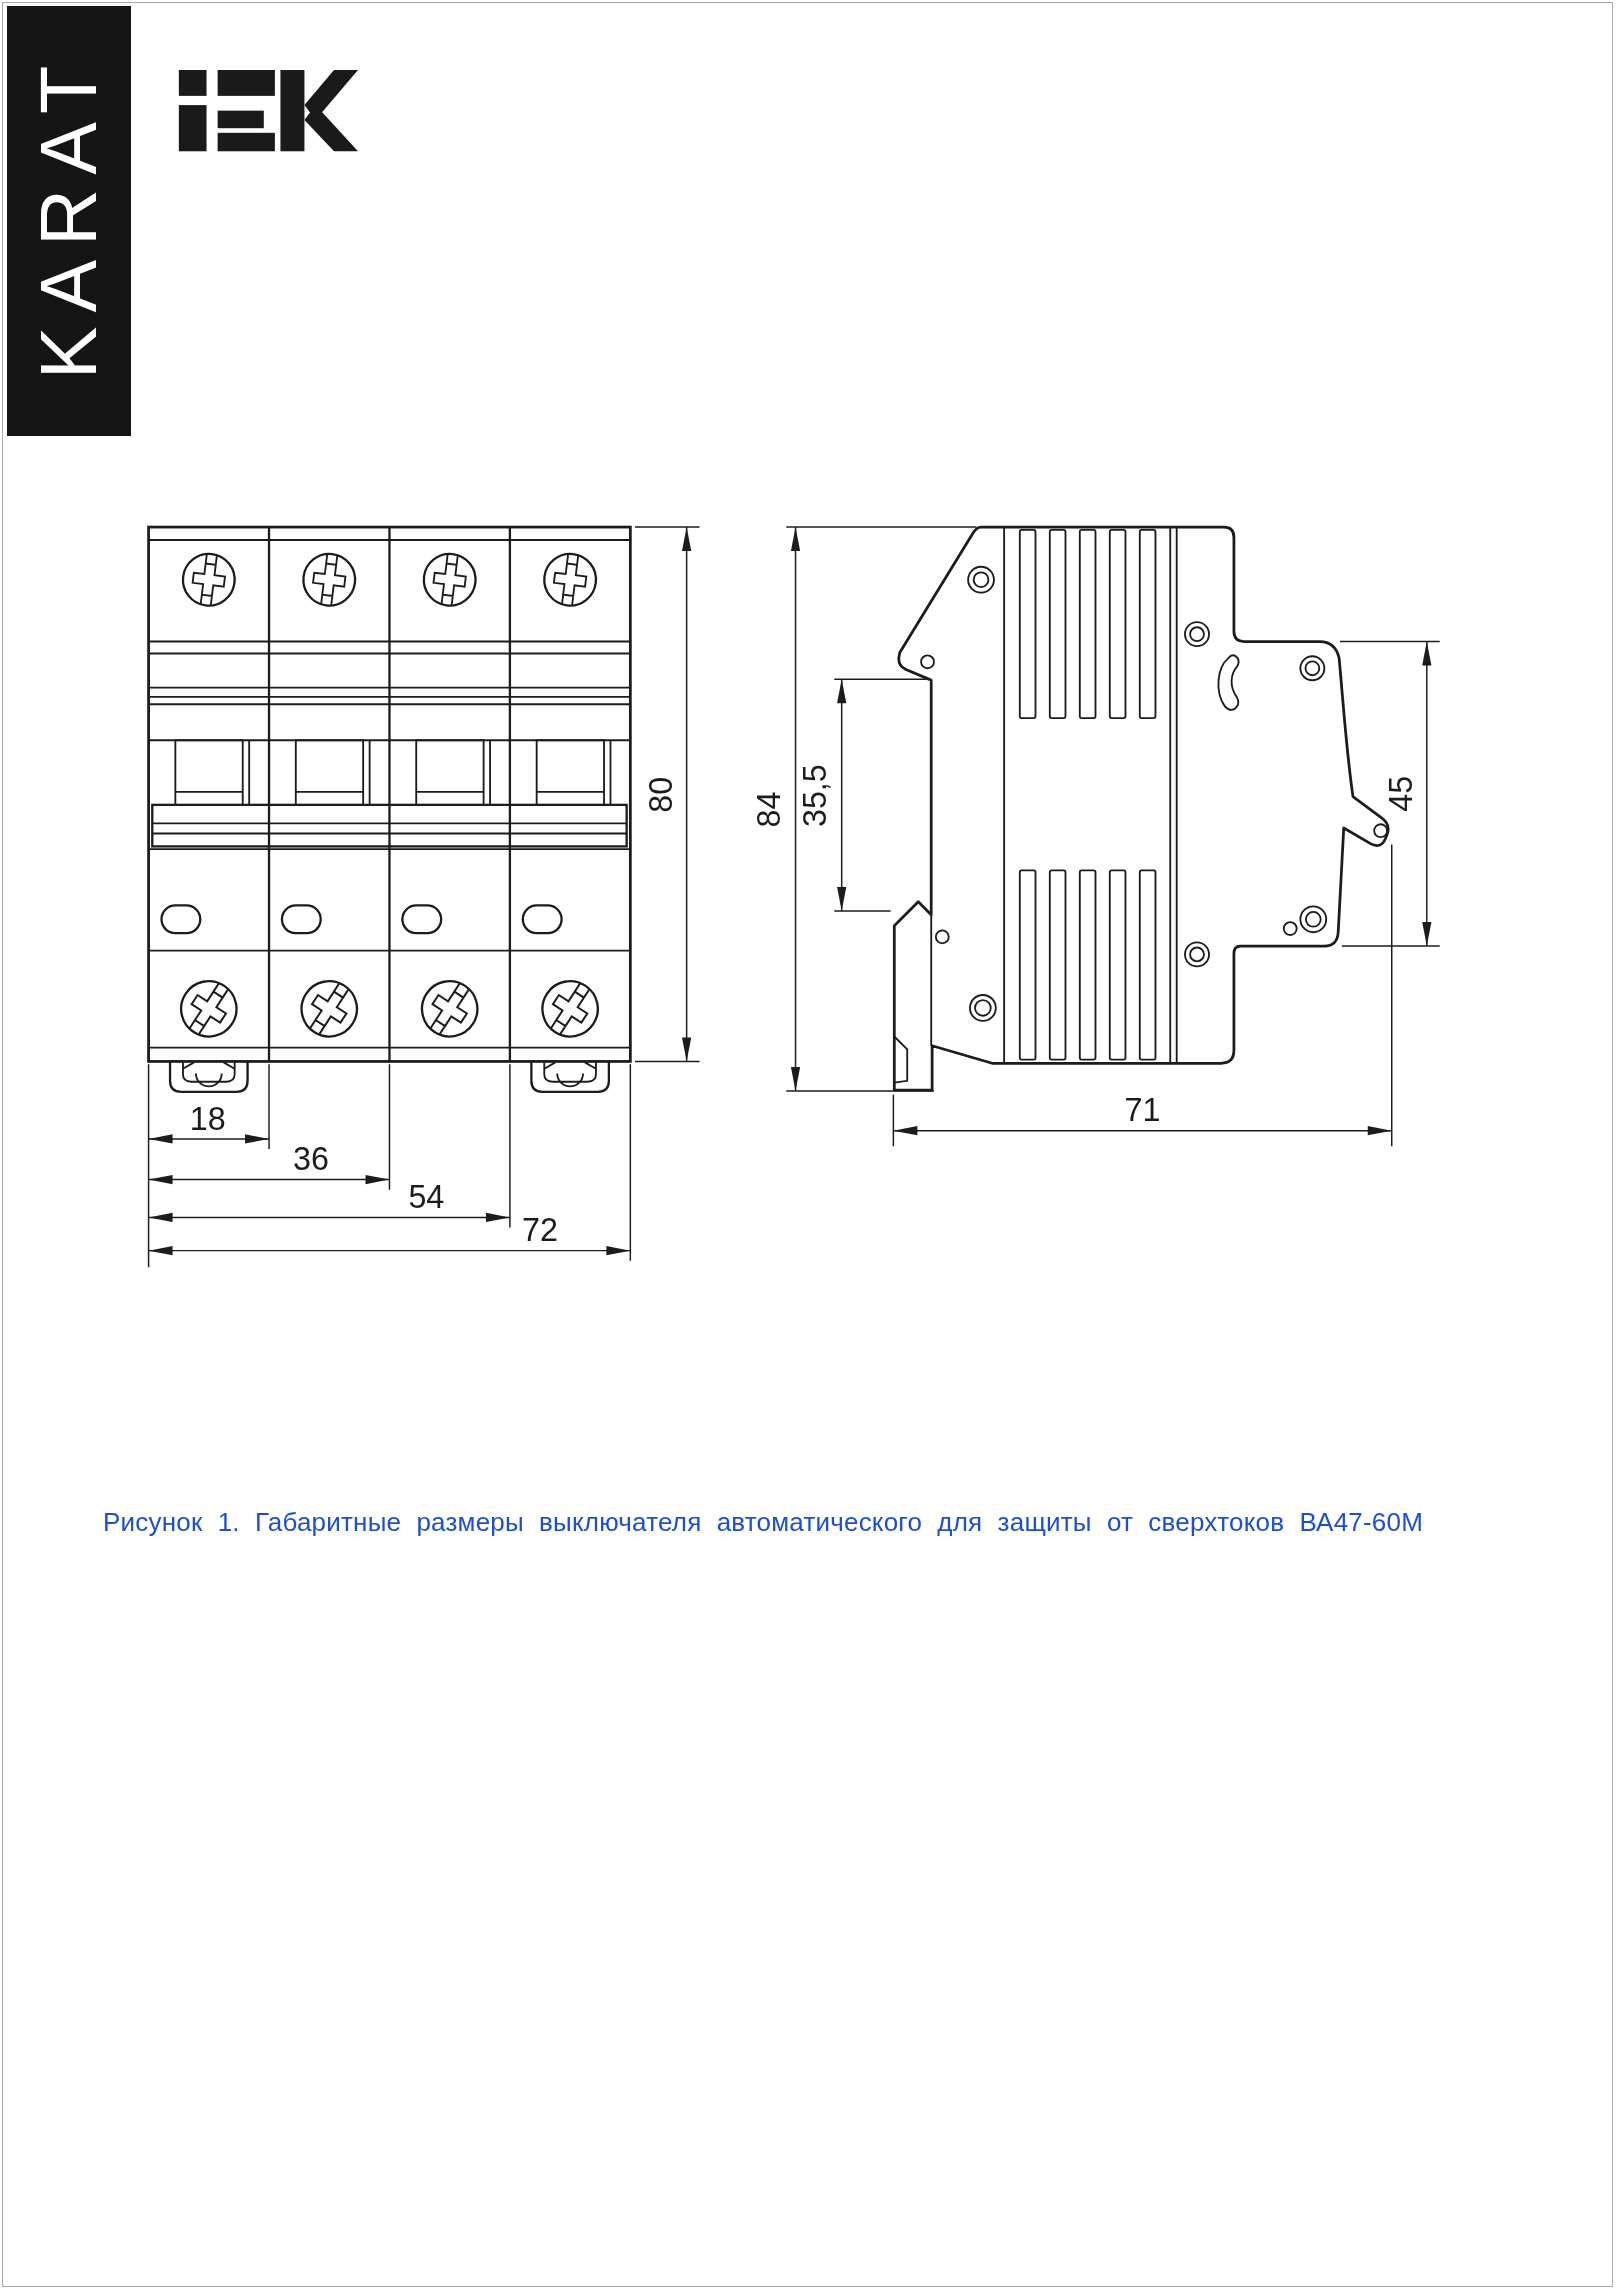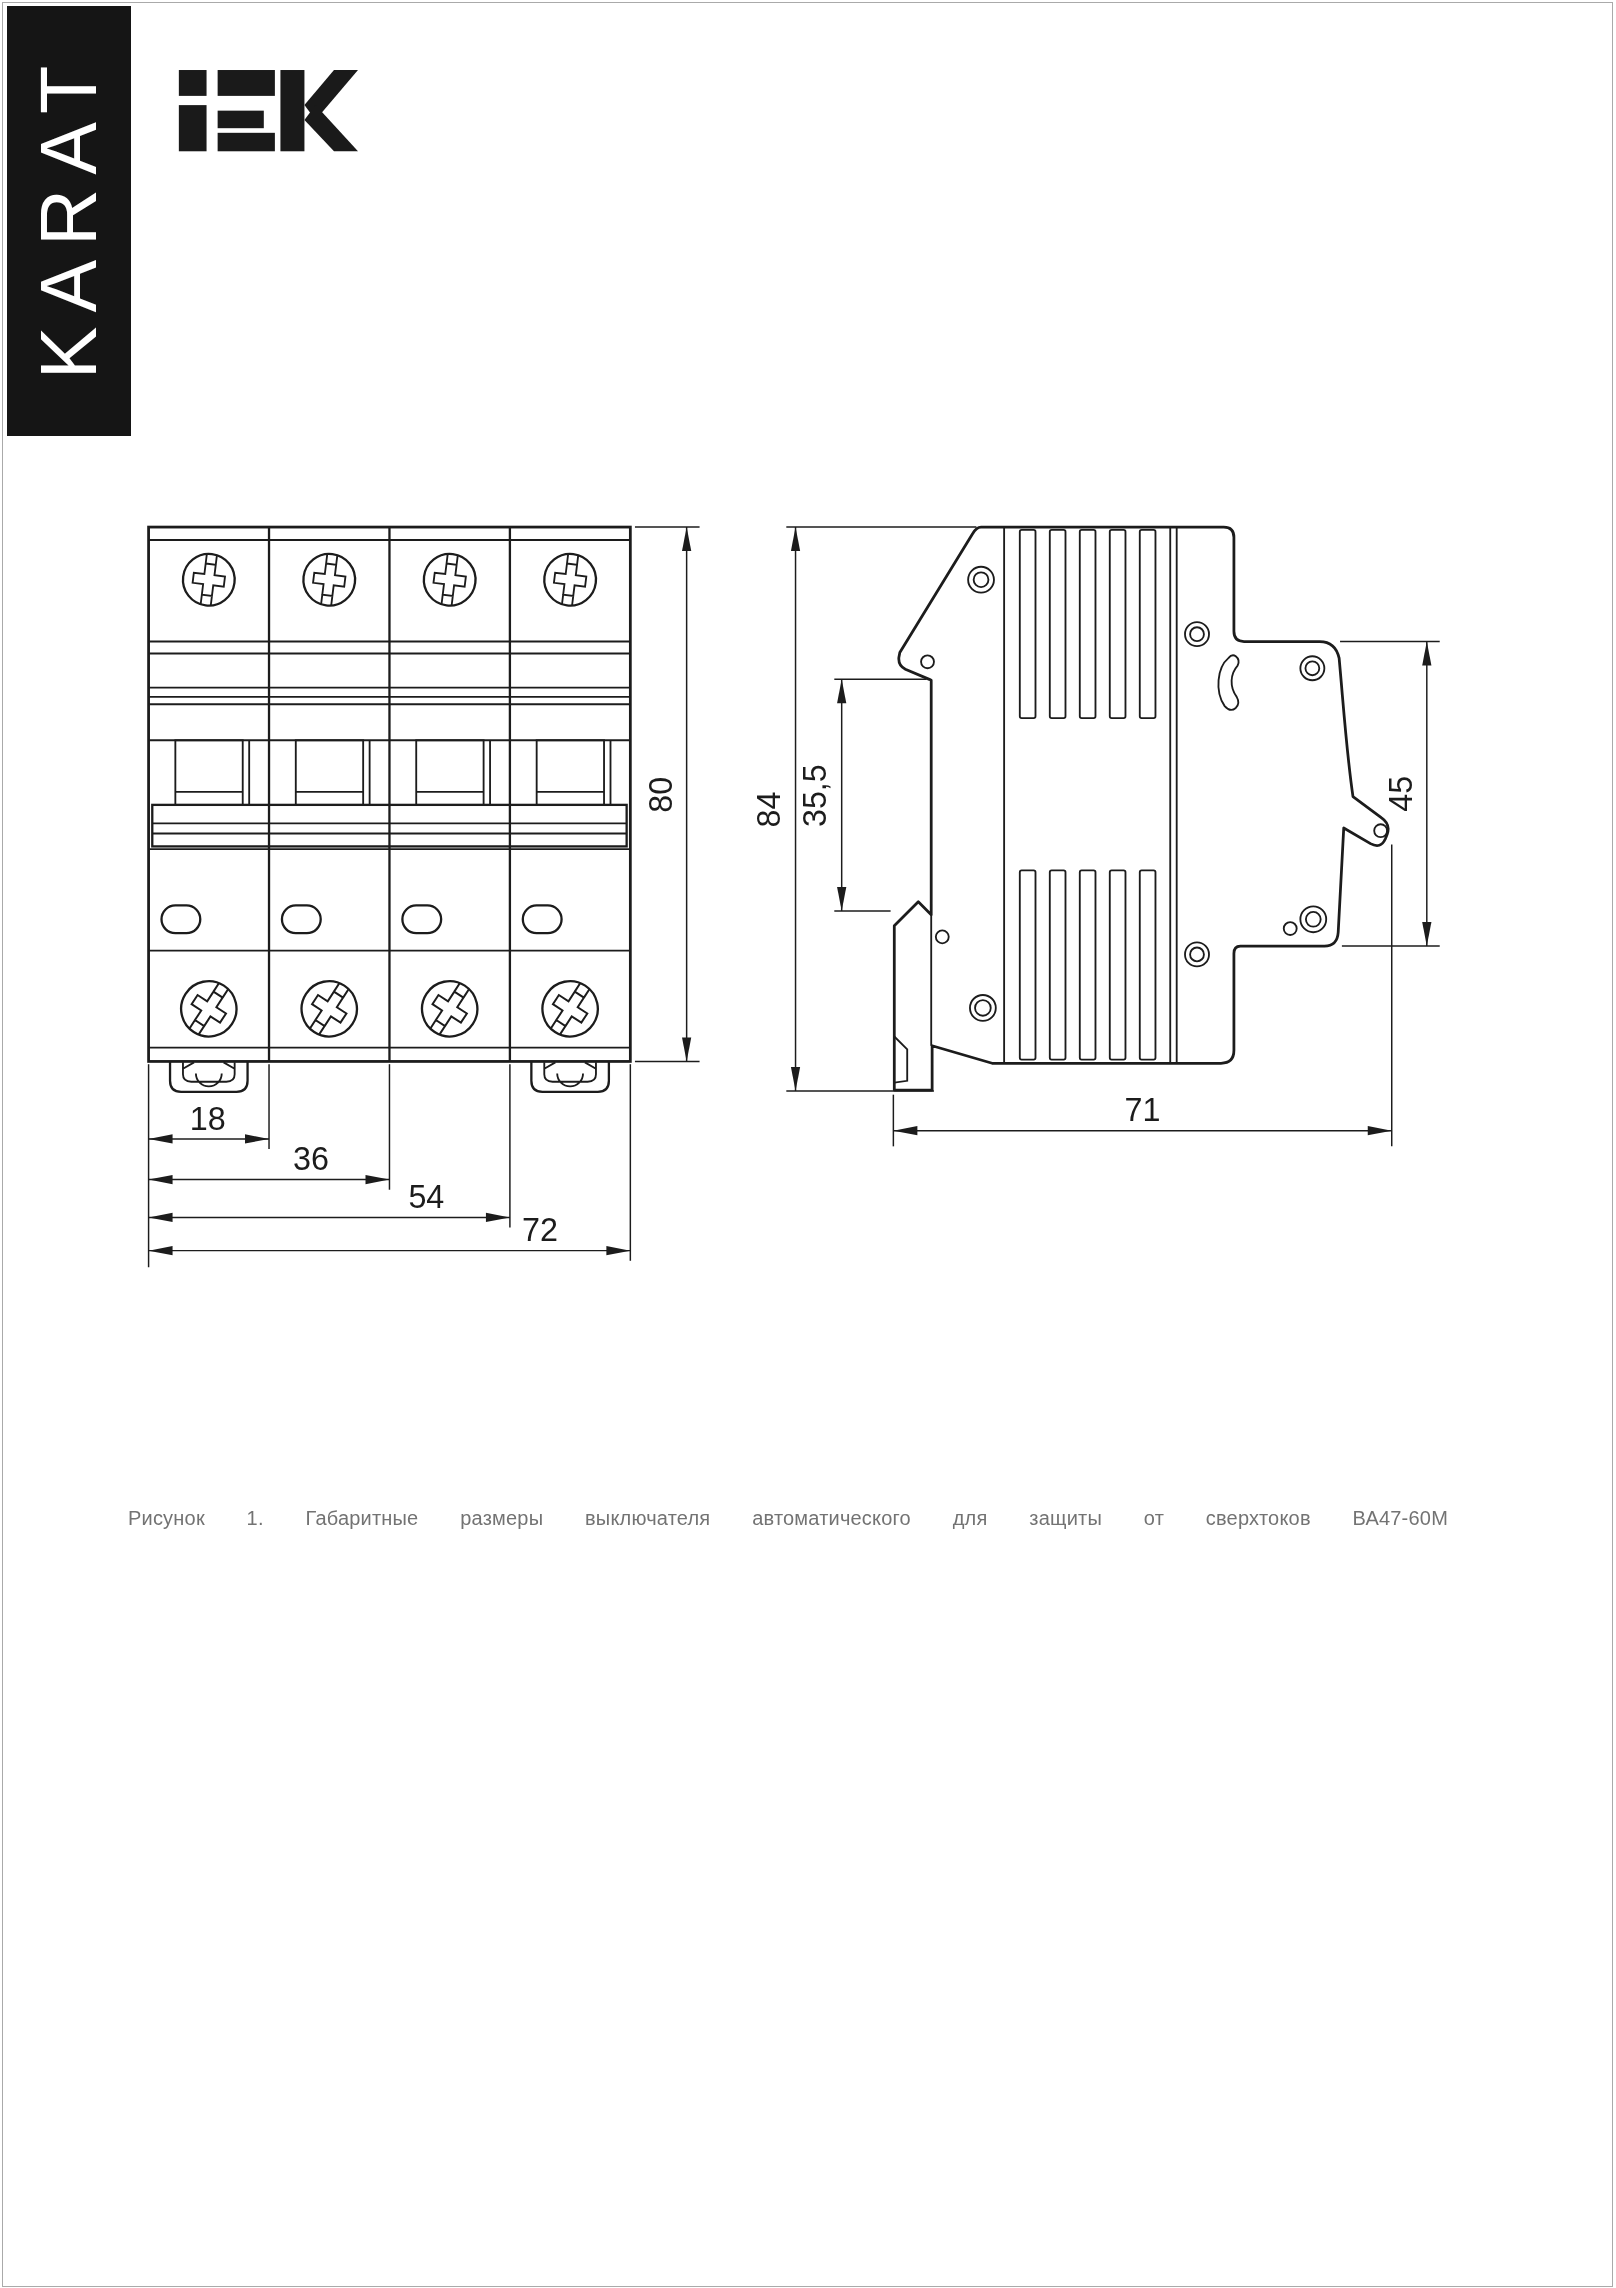--- a/index.html
+++ b/index.html
@@ -21,23 +21,22 @@
     display:flex; align-items:center; justify-content:center;
   }
   .karat-text {
     color:#ffffff; font-size:79px; letter-spacing:14px; font-weight:400;
     white-space:nowrap; padding-left:11px;
   }
   .iek-logo { position:absolute; left:177px; top:68px; }
   .drawing-svg { position:absolute; left:0; top:0; }
   .caption {
     position:absolute; left:103px; top:1507px; width:1320px;
-    font-size:20px; color:#737373; text-align:justify; text-align-last:justify;
+    font-size:26px; color:#1d4ed8; text-align:justify; text-align-last:justify;
     letter-spacing:0.2px;
-    margin-left:25px;
   }
   svg text { font-family:"Liberation Sans", sans-serif; fill:#1c1c1c; }
 </style>
 </head>
 <body>
 
 <div class="page">
   <div class="page-border"></div>
 
   <div class="karat-banner">

